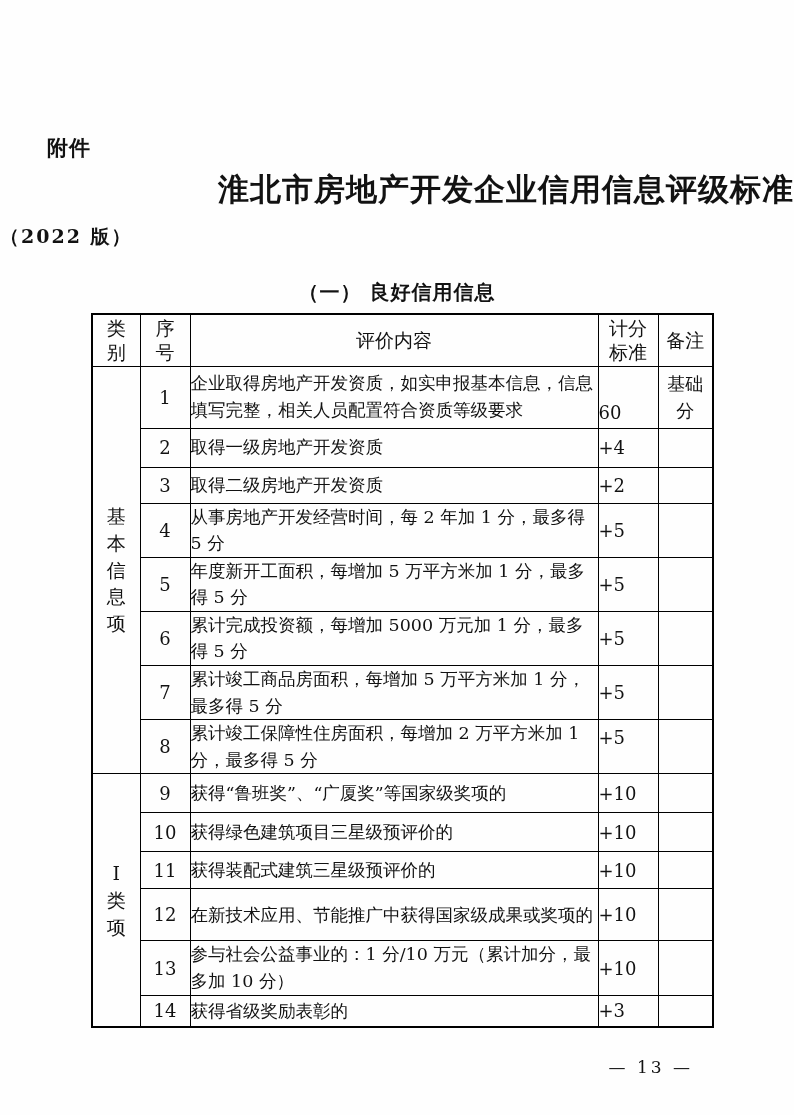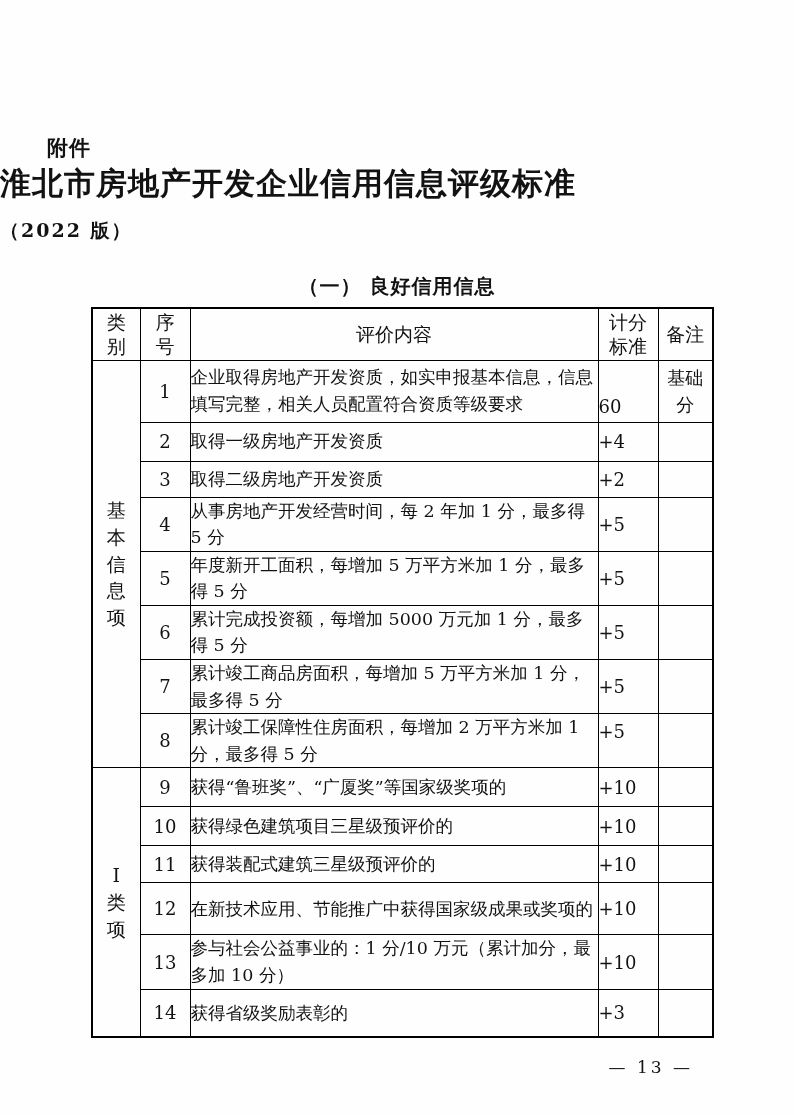--- a/index.html
+++ b/index.html
@@ -16,25 +16,25 @@
     background: #fefefe;
   }
   .attachment {
     padding-top: 134px;
     margin-left: 47px;
     font-size: 21px;
     font-weight: bold;
     letter-spacing: 1px;
   }
   .doc-title {
-    text-align: left;
+    text-align: right;
     font-size: 31px;
     font-weight: bold;
     letter-spacing: 1px;
-    margin-top: 1px;
+    margin-top: 7px;
   }
   .version {
     text-align: left;
     font-size: 19px;
     font-weight: bold;
     letter-spacing: 2px;
     margin-top: 13px;
   }
   .section-title {
     text-align: center;
@@ -51,21 +51,21 @@
     border: 2px solid #000;
   }
   table.rating th, table.rating td {
     border: 1.5px solid #000;
     padding: 0;
     vertical-align: middle;
   }
   tr.hdr { height: 52px; }
   tr.h62 { height: 62px; }
   tr.h52 { height: 52px; }
-  tr.h40 { height: 48px; }
+  tr.h40 { height: 32px; }
   tr.h39 { height: 39px; }
   tr.h37 { height: 37px; }
   tr.h36 { height: 36px; }
   th.colhead {
     font-weight: normal;
     font-size: 19px;
     text-align: center;
     white-space: pre-line;
     line-height: 1.3;
   }

